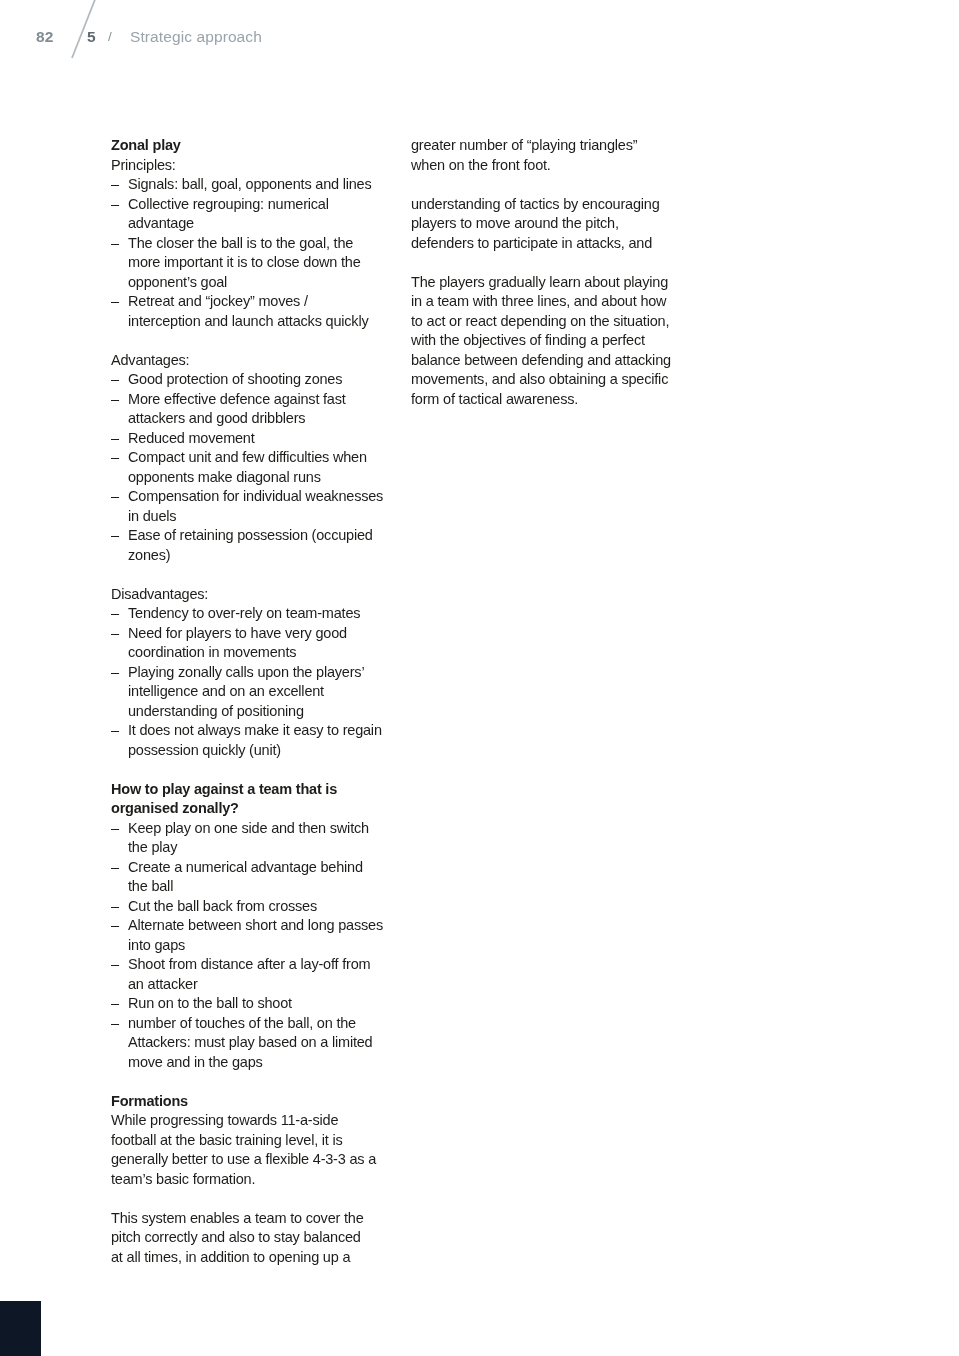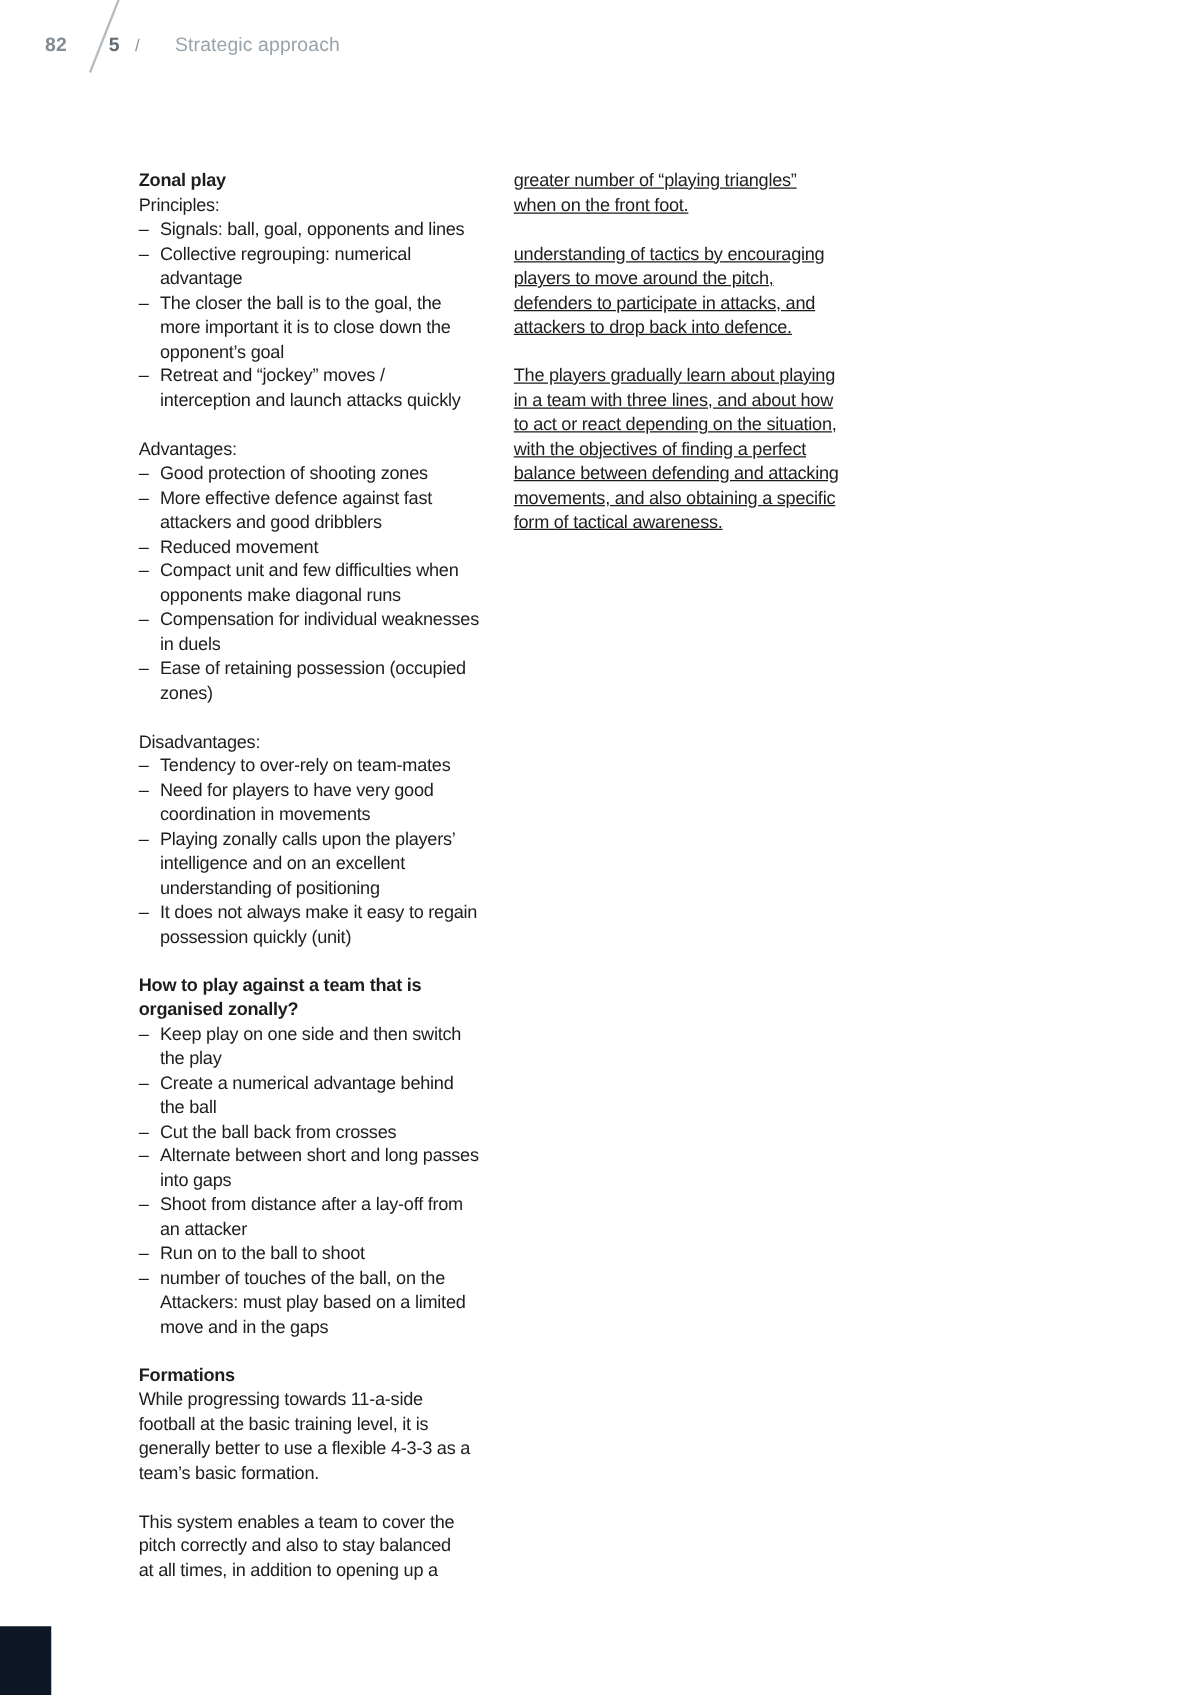--- a/index.html
+++ b/index.html
@@ -26,31 +26,31 @@
   }
   .chap-num {
     position: absolute; left: 87px; top: 28px;
     font-size: 15.5px; font-weight: 700; color: #5f6a71;
   }
   .sep {
     position: absolute; left: 108px; top: 29px;
     font-size: 13.5px; font-weight: 400; color: #8a949b;
   }
   .chap-title {
-    position: absolute; left: 140px; top: 28px;
+    position: absolute; left: 130px; top: 28px;
     font-size: 15.5px; font-weight: 400; color: #99a3aa; letter-spacing: 0.1px;
   }
 
   
   .column {
     position: absolute; top: 136px;
     font-size: 14.5px; line-height: 19.5px; letter-spacing: -0.2px;
   }
   .column-left  { left: 111px;  width: 320px; }
-  .column-right { left: 411px; width: 320px; text-decoration: underline; }
+  .column-right { left: 411px; width: 320px; }
 
   .text-section + .text-section { margin-top: 19.5px; }
 
   .heading-line { font-weight: 700; white-space: nowrap; }
   .intro { margin: 0; }
   .bullet-list { list-style: none; margin: 0; padding: 0; }
   .bullet-item { display: flex; }
   .bullet-dash { flex: 0 0 17px; }
   .bullet-lines { flex: 1 1 auto; }
   .text-line { white-space: nowrap; }
@@ -264,21 +264,20 @@
     </div>
   <div class="column column-right">
       <div class="para">
         <div class="text-line">greater number of “playing triangles”</div>
         <div class="text-line">when on the front foot.</div>
       </div>
       <div class="para">
         <div class="text-line">understanding of tactics by encouraging</div>
         <div class="text-line">players to move around the pitch,</div>
         <div class="text-line">defenders to participate in attacks, and</div>
-        <div class="text-line">attackers to drop back into defence.</div>
       </div>
       <div class="para">
         <div class="text-line">The players gradually learn about playing</div>
         <div class="text-line">in a team with three lines, and about how</div>
         <div class="text-line">to act or react depending on the situation,</div>
         <div class="text-line">with the objectives of finding a perfect</div>
         <div class="text-line">balance between defending and attacking</div>
         <div class="text-line">movements, and also obtaining a specific</div>
         <div class="text-line">form of tactical awareness.</div>
       </div>

